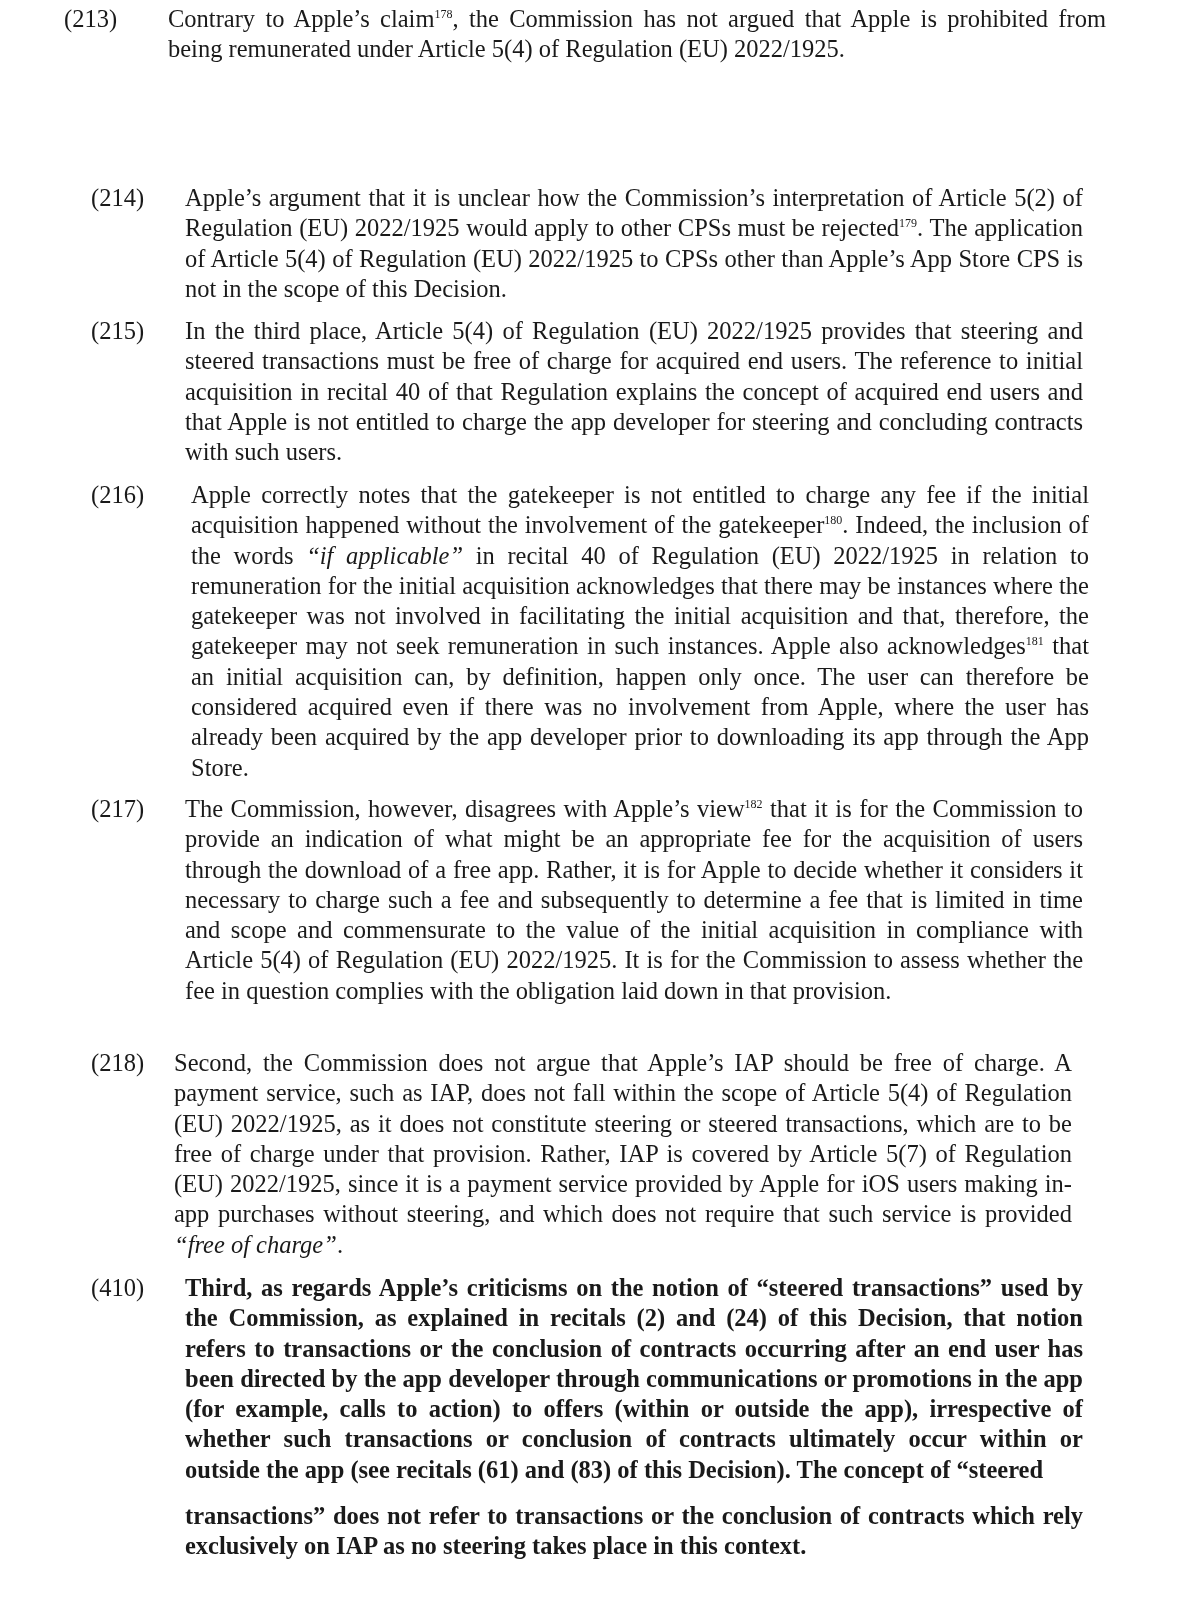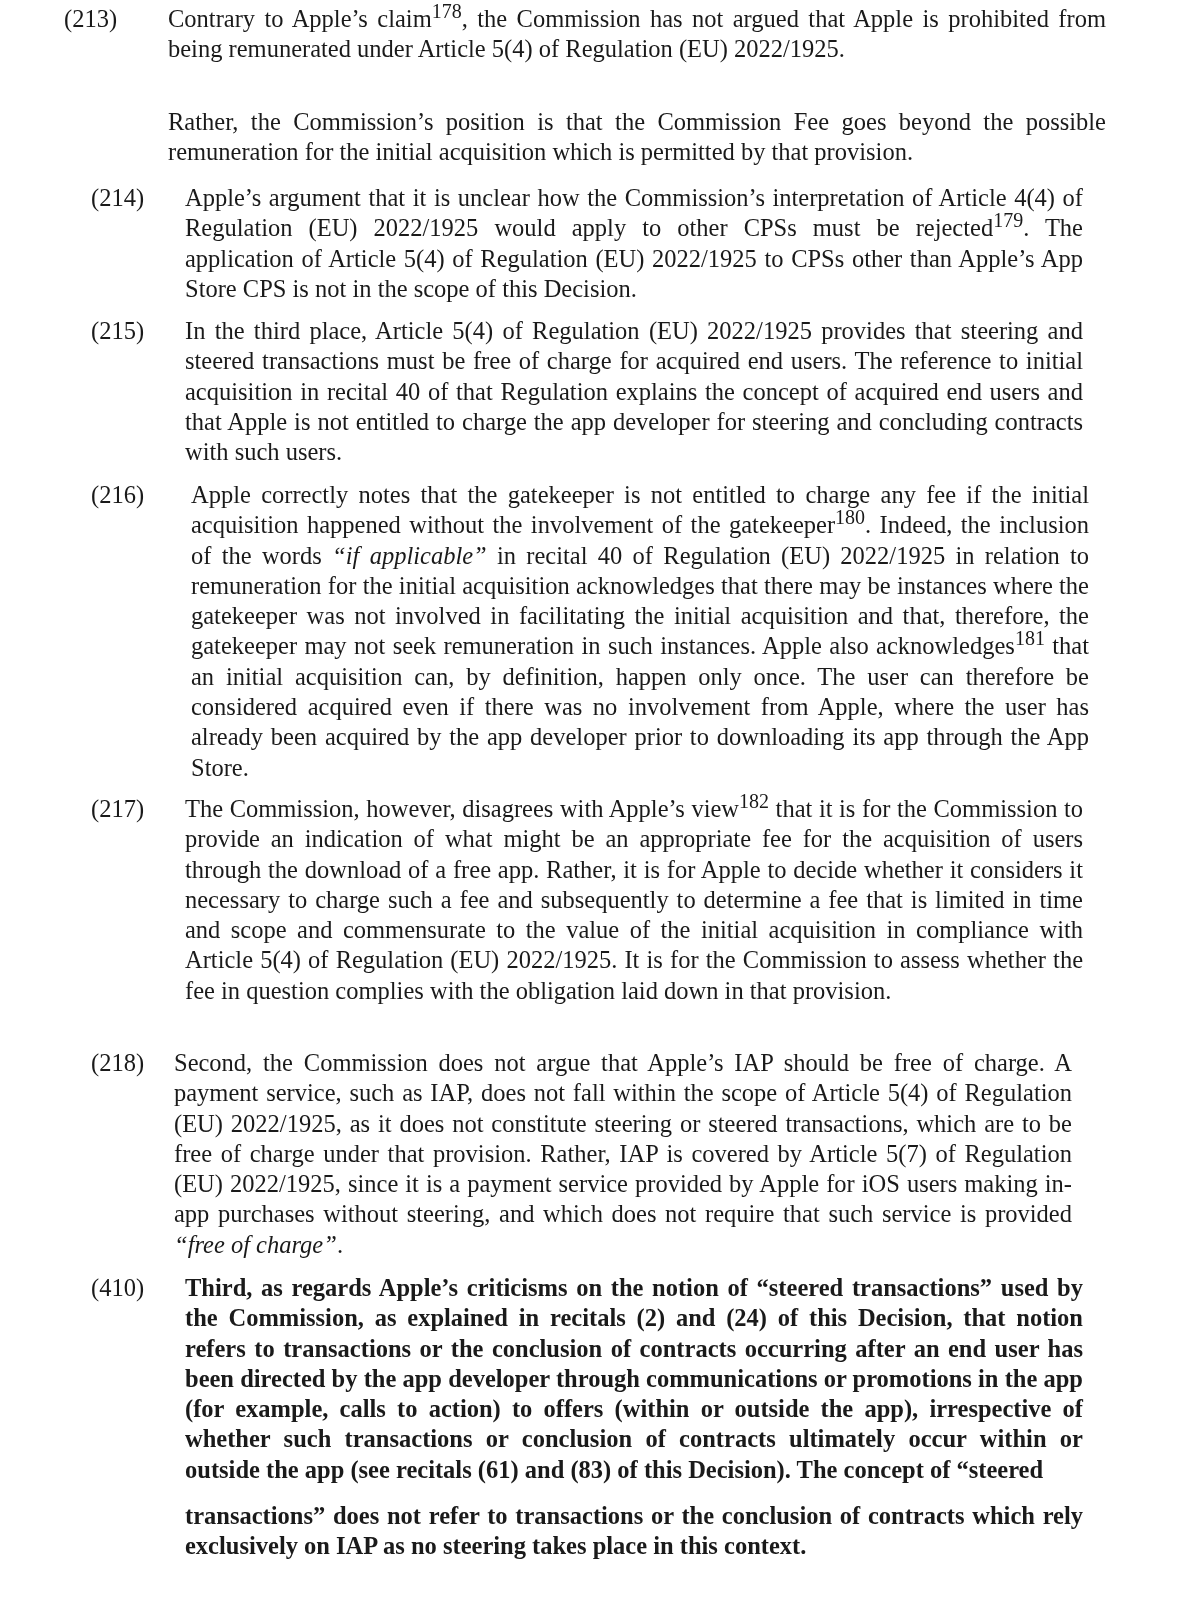--- a/index.html
+++ b/index.html
@@ -5,40 +5,39 @@
     html, body { margin: 0; padding: 0; background: #ffffff; }
     body {
       width: 1196px; height: 1608px; overflow: hidden; position: relative;
       font-family: "Liberation Serif", "DejaVu Serif", serif;
       color: #1a1a1a; font-size: 24.5px; line-height: 30.3px;
     }
     .para { position: absolute; }
     .num { position: absolute; left: 0; top: 0; white-space: nowrap; text-align: right; }
     .txt { position: absolute; top: 0; text-align: justify; text-align-last: left; }
     .txt p { margin: 0; }
-    sup { font-size: 20px; line-height: 0; vertical-align: 0; position: relative; top: -9px; }
+    sup { font-size: 12px; line-height: 0; vertical-align: 0; position: relative; top: -9px; }
     em { font-style: italic; }
     .gap { display: block; height: 16px; }
   </style>
 </head>
 <body>
 
 <div class="para" style="left:64px; top:4px; width:1042px;">
   <span class="num">(213)</span>
   <div class="txt" style="left:104px; width:938px;">
     <p><span>Contrary to Apple’s claim</span><sup>178</sup><span>, the Commission has not argued that Apple is prohibited from being remunerated under Article 5(4) of Regulation (EU) 2022/1925.</span></p>
     <span class="gap" style="height:42px"></span>
-    <p>Rather, the Commission’s position is that the Commission Fee goes beyond the possible remuneration for the initial acquisition which is permitted by that provision.</p>
   </div>
 </div>
 
 <div class="para" style="left:91px; top:183px; width:992px;">
   <span class="num">(214)</span>
   <div class="txt" style="left:94px; width:898px;">
-    <p><span>Apple’s argument that it is unclear how the Commission’s interpretation of Article 4(4) of Regulation (EU) 2022/1925 would apply to other CPSs must be rejected</span><sup>179</sup><span>. The application of Article 5(4) of Regulation (EU) 2022/1925 to CPSs other than Apple’s App Store CPS is not in the scope of this Decision.</span></p>
+    <p><span>Apple’s argument that it is unclear how the Commission’s interpretation of Article 5(2) of Regulation (EU) 2022/1925 would apply to other CPSs must be rejected</span><sup>179</sup><span>. The application of Article 5(4) of Regulation (EU) 2022/1925 to CPSs other than Apple’s App Store CPS is not in the scope of this Decision.</span></p>
   </div>
 </div>
 
 <div class="para" style="left:91px; top:316px; width:992px;">
   <span class="num">(215)</span>
   <div class="txt" style="left:94px; width:898px;">
     <p><span>In the third place, Article 5(4) of Regulation (EU) 2022/1925 provides that steering and steered transactions must be free of charge for acquired end users. The reference to initial acquisition in recital 40 of that Regulation explains the concept of acquired end users and that Apple is not entitled to charge the app developer for steering and concluding contracts with such users.</span></p>
   </div>
 </div>
 

